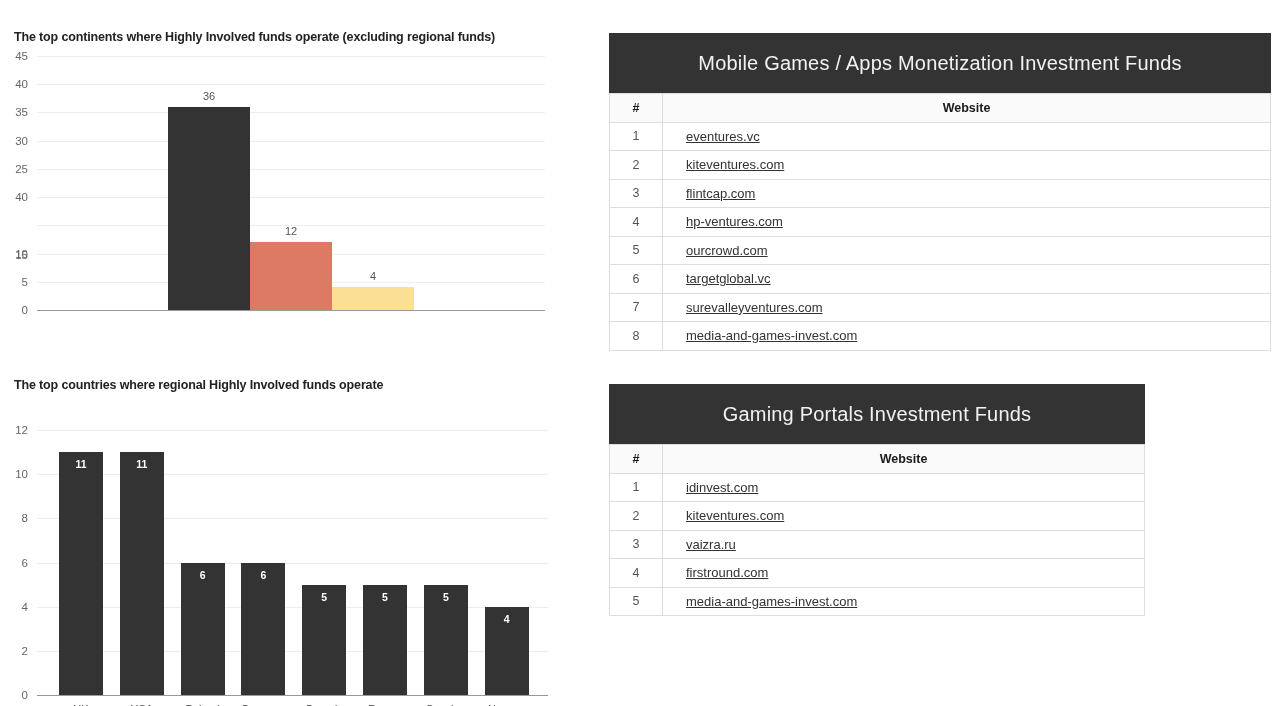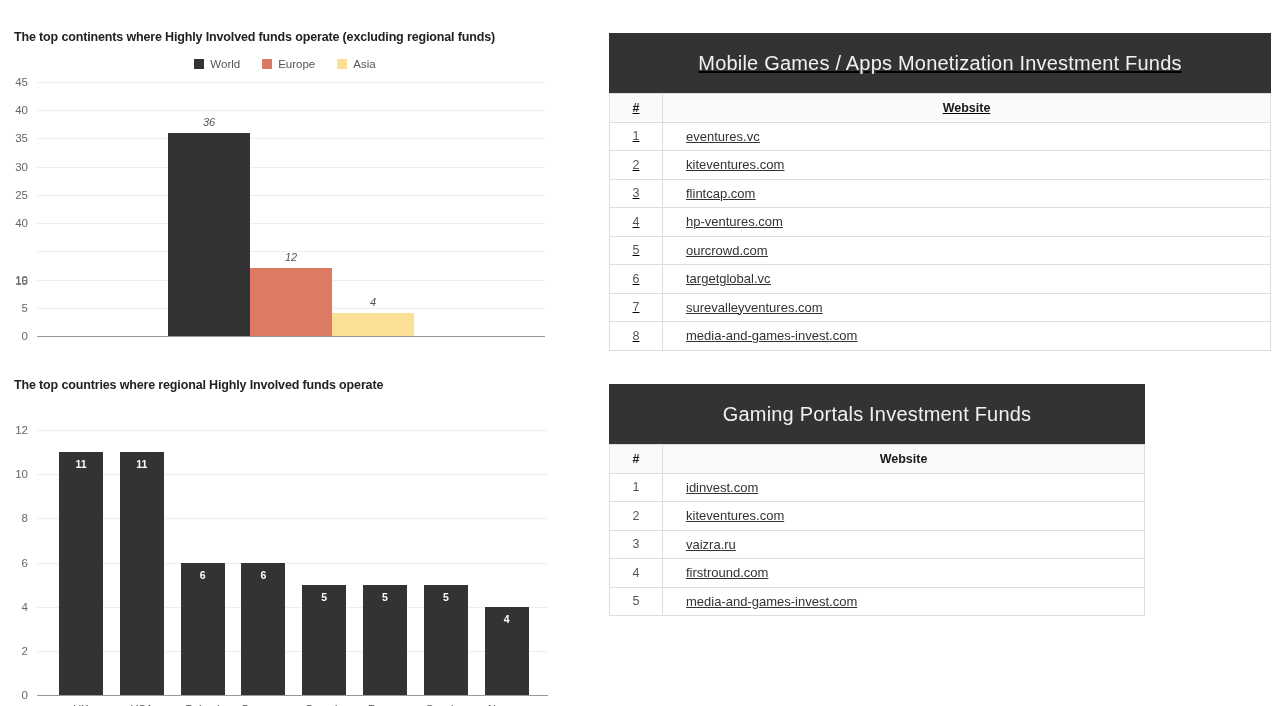--- a/index.html
+++ b/index.html
@@ -73,35 +73,34 @@
     transform: translateX(-50%);
   }
   .bar { position: absolute; bottom: 0; }
   .bar-label-out {
     position: absolute;
     font-size: 11px;
     color: #555555;
     text-align: center;
     transform: translateX(-50%);
     white-space: nowrap;
-    font-style: italic;
   }
   .bar-label-in {
     position: absolute;
     font-size: 10.5px;
     font-weight: bold;
     color: #ffffff;
     text-align: center;
     transform: translateX(-50%);
     white-space: nowrap;
   }
 
   
   .fund-table-wrap { position: absolute; }
-  #table1-wrap { left: 609px; top: 33px;  width: 662px; text-decoration: underline; }
+  #table1-wrap { left: 609px; top: 33px;  width: 662px; }
   #table2-wrap { left: 609px; top: 384px; width: 536px; }
 
   .table-header {
     background: #333333;
     color: #f1f1f1;
     text-align: center;
     font-size: 20px;
     font-weight: normal;
     padding: 18px 10px 18px 10px;
     letter-spacing: 0.2px;
@@ -147,34 +146,20 @@
   }
 </style>
 </head>
 <body>
 
 <div id="page">
 
   <div class="chart-panel" id="chart1-panel">
     <div class="chart-title">The top continents where Highly Involved funds operate (excluding regional funds)</div>
 
-    <div class="legend">
-      <div class="legend-item">
-        <span class="legend-swatch" style="background:#333333"></span>
-        <span class="legend-label">World</span>
-      </div>
-      <div class="legend-item">
-        <span class="legend-swatch" style="background:#dd7a63"></span>
-        <span class="legend-label">Europe</span>
-      </div>
-      <div class="legend-item">
-        <span class="legend-swatch" style="background:#fbdf95"></span>
-        <span class="legend-label">Asia</span>
-      </div>
-    </div>
 
     <div class="plot" id="plot1" style="height: 272px; width: 570px;">
         <div class="ytick" style="left: 0px; width: 28px; top: 256px;">0</div>
         <div class="gridline" style="left: 37px; width: 508px; top: 227.778px;"></div>
         <div class="ytick" style="left: 0px; width: 28px; top: 227.778px;">5</div>
         <div class="gridline" style="left: 37px; width: 508px; top: 199.556px;"></div>
         <div class="ytick" style="left: 0px; width: 28px; top: 199.556px;">10</div>
         <div class="gridline" style="left: 37px; width: 508px; top: 171.333px;"></div>
         <div class="ytick" style="left: 0px; width: 28px; top: 171.333px; margin-top: 30px;">15</div>
         <div class="gridline" style="left: 37px; width: 508px; top: 143.111px;"></div>

